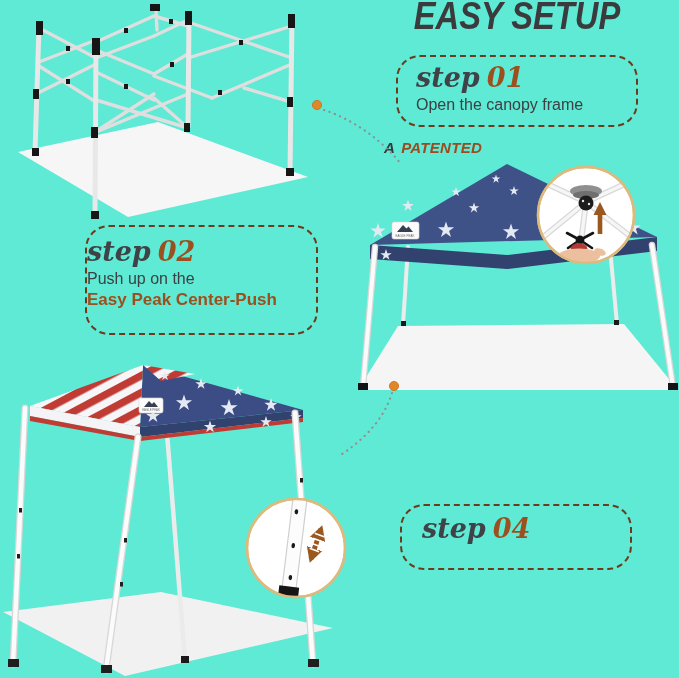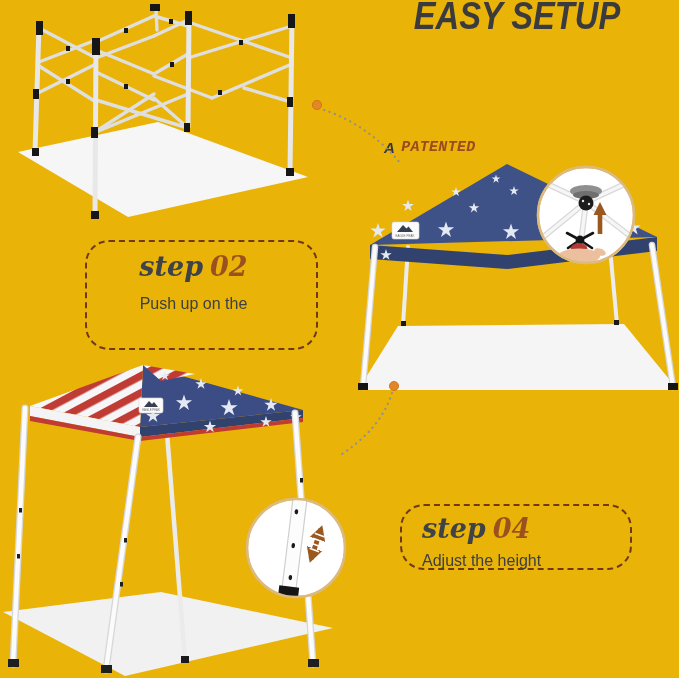--- a/index.html
+++ b/index.html
@@ -1,38 +1,38 @@
 <!DOCTYPE html>
 <html><head>
 <meta charset="utf-8">
 <style>
   html,body{margin:0;padding:0;background:#fff;}
-  .stage{position:relative;width:679px;height:678px;background:#eab308;overflow:hidden;
+  .stage{position:relative;width:679px;height:678px;background:#5eead4;overflow:hidden;
          font-family:"Liberation Sans",sans-serif;}
   svg{display:block;}
 
   .title{position:absolute;left:386px;top:-6px;width:262px;text-align:center;
          font-size:38px;line-height:44px;font-weight:bold;font-style:italic;
          color:#3b3b3d;letter-spacing:0px;white-space:nowrap;
          transform:scaleX(0.86);transform-origin:50% 0;}
 
   .step-box{position:absolute;border:2px dashed #6e3a1b;border-radius:24px;box-sizing:border-box;background:transparent;}
   .step-head{font-family:"DejaVu Serif","Liberation Serif",serif;font-style:italic;font-weight:bold;
              font-size:27px;line-height:32px;color:#3f4347;}
   .step-head .num{color:#9c4f1f;margin-left:7px;}
   .step-line{font-size:16px;line-height:21px;color:#3c4043;}
   .step-line.hl{font-weight:bold;color:#9c4f1f;font-size:17px;}
 
   #step1-box{left:396px;top:55px;width:242px;height:72px;padding:5px 0 0 18px;}
-  #step2-box{left:85px;top:240px;width:233px;height:110px;padding:9px 16px 0 0;text-align:center;}
+  #step2-box{left:85px;top:225px;width:233px;height:110px;padding:9px 16px 0 0;text-align:left;}
   #step3-box{left:400px;top:504px;width:232px;height:66px;padding:7px 0 0 20px;}
 
   .patented{position:absolute;left:384px;top:139px;display:flex;gap:6px;white-space:nowrap;
             font-style:italic;font-weight:bold;font-size:15px;letter-spacing:.3px;color:#33383d;}
-  .patented .hl{color:#9c4a20;font-family:Liberation Mono, monospace;}
+  .patented .hl{color:#9c4a20;}
 
   .abs{position:absolute;}
   .overlay{position:absolute;left:0;top:0;pointer-events:none;}
 </style>
 </head>
 <body>
 
 <div class="stage">
 
   <svg class="abs" style="left:8px;top:2px" width="330" height="223" viewBox="0 0 330 223">
@@ -89,20 +89,26 @@
         <rect x="231" y="38" width="4" height="5"></rect>
       <rect x="116" y="82" width="4" height="5"></rect>
         <rect x="162" y="60" width="4" height="5"></rect>
       <rect x="210" y="88" width="4" height="5"></rect>
         <rect x="58" y="77" width="4" height="5"></rect>
     </g>
   </svg>
 
   <div class="title">EASY SETUP</div>
 
+  <div class="step-box" id="step1-box">
+    <div class="step-head">
+      <span>step</span><span class="num">01</span>
+    </div>
+    <div class="step-line">Open the canopy frame</div>
+  </div>
 
   <div class="patented">
     <span>A</span>
     <span class="hl">PATENTED</span>
   </div>
 
   <svg class="abs" style="left:356px;top:158px" width="322" height="237" viewBox="0 0 322 237">
 
     <polygon points="42,168 268,166 322,232 2,232" fill="#f5f5f5"></polygon>
 
@@ -189,22 +195,23 @@
         </g>
       </g>
       <circle cx="230" cy="57" r="48" fill="none" stroke="#dcba7e" stroke-width="2.4"></circle>
     </g>
   </svg>
 
   <div class="step-box" id="step2-box">
     <div class="step-head">
       <span>step</span><span class="num">02</span>
     </div>
-    <div style="margin-top:10px">
+    <div style="">
       <div class="step-line">Push up on the</div>
+      <div class="step-line hl">Easy Peak Center-Push</div>
     </div>
   </div>
 
   <svg class="abs" style="left:3px;top:360px" width="350" height="318" viewBox="0 0 350 318">
     <defs>
       <pattern id="stripes" width="15" height="15" patternUnits="userSpaceOnUse" patternTransform="rotate(-28)">
         <rect width="15" height="15" fill="#f6f6f8"></rect>
         <rect y="0" width="15" height="7.5" fill="#bf3b33"></rect>
       </pattern>
       <clipPath id="clip2">
@@ -288,21 +295,20 @@
         </g>
       </g>
       <circle cx="293" cy="188" r="49" fill="none" stroke="#dcba7e" stroke-width="2.4"></circle>
     </g>
   </svg>
 
   <div class="step-box" id="step3-box">
     <div class="step-head">
       <span>step</span><span class="num">04</span>
     </div>
-    <div class="step-line" style="margin-top:5px">Adjust the height</div>
   </div>
 
   <svg class="overlay" width="679" height="678" viewBox="0 0 679 678">
     <path d="M324,110 C352,119 381,139 401,164" fill="none" stroke="#8f8f8f" stroke-width="2.1" stroke-linecap="round" stroke-dasharray="0.3 5.4"></path>
     <circle cx="317" cy="105" r="4.6" fill="#e2862a" stroke="#c96f15" stroke-width="0.8"></circle>
     <path d="M392,393 C384,419 364,440 339,456" fill="none" stroke="#8f8f8f" stroke-width="2.1" stroke-linecap="round" stroke-dasharray="0.3 5.4"></path>
     <circle cx="394" cy="386" r="4.6" fill="#e2862a" stroke="#c96f15" stroke-width="0.8"></circle>
   </svg>
 
 </div>

